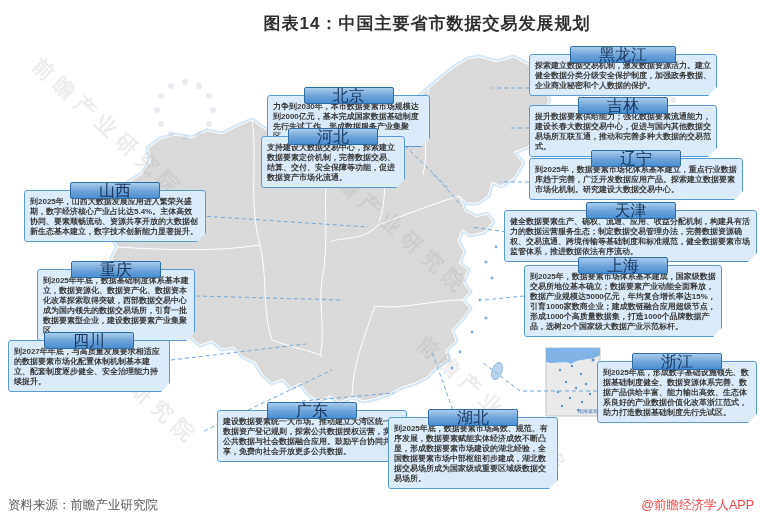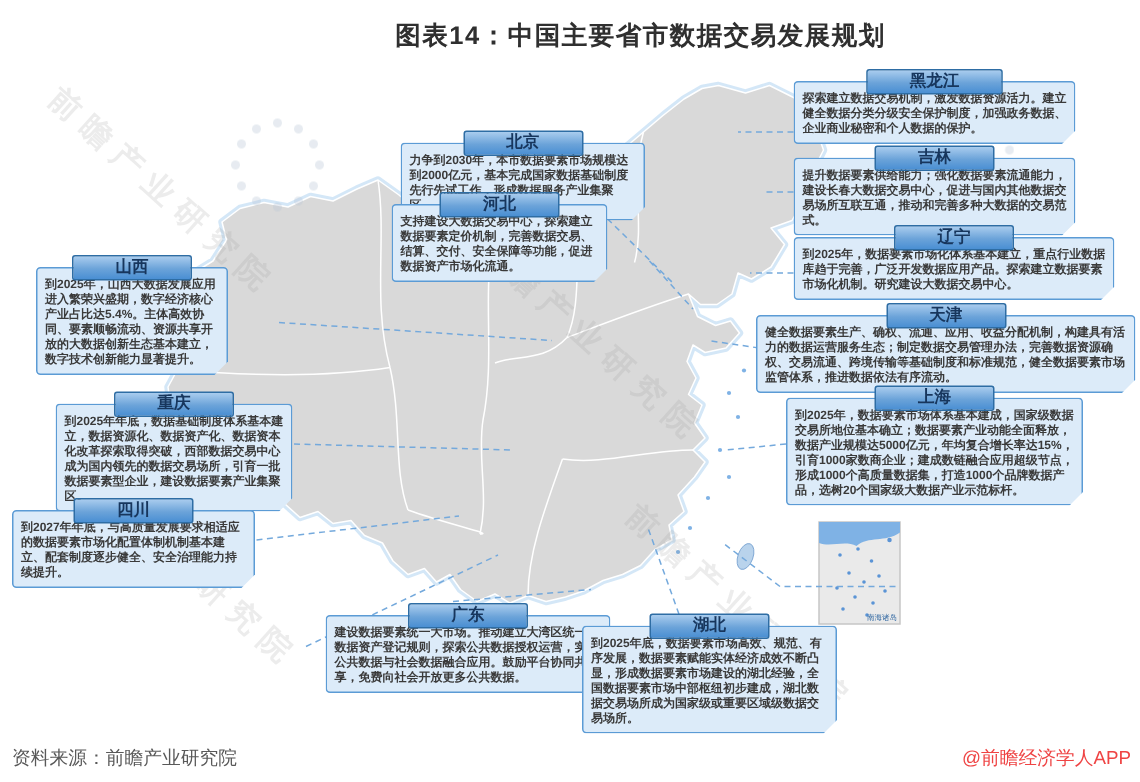--- a/index.html
+++ b/index.html
@@ -9,22 +9,22 @@
          font-size:17px;font-weight:bold;color:#2f2f2f;letter-spacing:1px;z-index:5;padding-left:47px;}
   svg.map{position:absolute;left:0;top:0;z-index:1;}
   .watermark{position:absolute;z-index:2;color:rgba(150,150,150,0.18);font-size:21px;
              font-weight:bold;letter-spacing:7px;white-space:nowrap;transform:rotate(42deg);
              transform-origin:left top;pointer-events:none;}
   .callout{position:absolute;z-index:3;}
   .box-bg{position:absolute;inset:0;background:#dcebf9;border:1px solid #5b9bd5;border-radius:3px;
           clip-path:polygon(0 0,100% 0,100% calc(100% - 9px),calc(100% - 9px) 100%,0 100%);}
   .tab{position:absolute;top:-8px;left:50%;transform:translateX(-50%);
        background:linear-gradient(180deg,#a9ccee 0%,#6ba3d9 55%,#4a8fd3 100%);
-       border:1px solid #2e6da4;border-radius:2px;padding:0 28px;font-size:11px;line-height:15px;
-       font-weight:bold;color:#17365d;white-space:nowrap;z-index:4;}
+       border:1px solid #2e6da4;border-radius:2px;padding:0 28px;font-size:16px;line-height:15px;
+       font-weight:normal;color:#17365d;white-space:nowrap;z-index:4;}
   .cbody{position:relative;z-index:1;padding:7px 6px 5px;font-size:8px;line-height:10px;
          font-weight:bold;color:#3a3a3a;text-align:left;}
   .source{position:absolute;left:8px;bottom:7px;font-size:12.5px;color:#595959;z-index:5;}
   .brand{position:absolute;right:6px;bottom:7px;font-size:12.5px;color:#ef4444;z-index:5;}
 </style>
 </head>
 <body>
 
 <div id="stage">
 
@@ -187,22 +187,27 @@
     <div class="tab">天津</div>
     <div class="cbody">健全数据要素生产、确权、流通、应用、收益分配机制，构建具有活力的数据运营服务生态；制定数据交易管理办法，完善数据资源确权、交易流通、跨境传输等基础制度和标准规范，健全数据要素市场监管体系，推进数据依法有序流动。</div>
   </div>
 
   <div class="callout" style="left:524px;top:265px;width:198px;">
     <div class="box-bg"></div>
     <div class="tab">上海</div>
     <div class="cbody">到2025年，数据要素市场体系基本建成，国家级数据交易所地位基本确立；数据要素产业动能全面释放，数据产业规模达5000亿元，年均复合增长率达15%，引育1000家数商企业；建成数链融合应用超级节点，形成1000个高质量数据集，打造1000个品牌数据产品，选树20个国家级大数据产业示范标杆。</div>
   </div>
 
-
-  <div class="callout" style="left:24px;top:178px;width:128px;">
+  <div class="callout" style="left:597px;top:361px;width:160px;">
+    <div class="box-bg"></div>
+    <div class="tab">浙江</div>
+    <div class="cbody">到2025年底，形成数字基础设施领先、数据基础制度健全、数据资源体系完善、数据产品供给丰富、能力输出高效、生态体系良好的产业数据价值化改革浙江范式，助力打造数据基础制度先行先试区。</div>
+  </div>
+
+  <div class="callout" style="left:24px;top:190px;width:182px;">
     <div class="box-bg"></div>
     <div class="tab">山西</div>
     <div class="cbody">到2025年，山西大数据发展应用进入繁荣兴盛期，数字经济核心产业占比达5.4%。主体高效协同、要素顺畅流动、资源共享开放的大数据创新生态基本建立，数字技术创新能力显著提升。</div>
   </div>
 
   <div class="callout" style="left:37px;top:269px;width:158px;">
     <div class="box-bg"></div>
     <div class="tab">重庆</div>
     <div class="cbody">到2025年年底，数据基础制度体系基本建立，数据资源化、数据资产化、数据资本化改革探索取得突破，西部数据交易中心成为国内领先的数据交易场所，引育一批数据要素型企业，建设数据要素产业集聚区。</div>
   </div>

